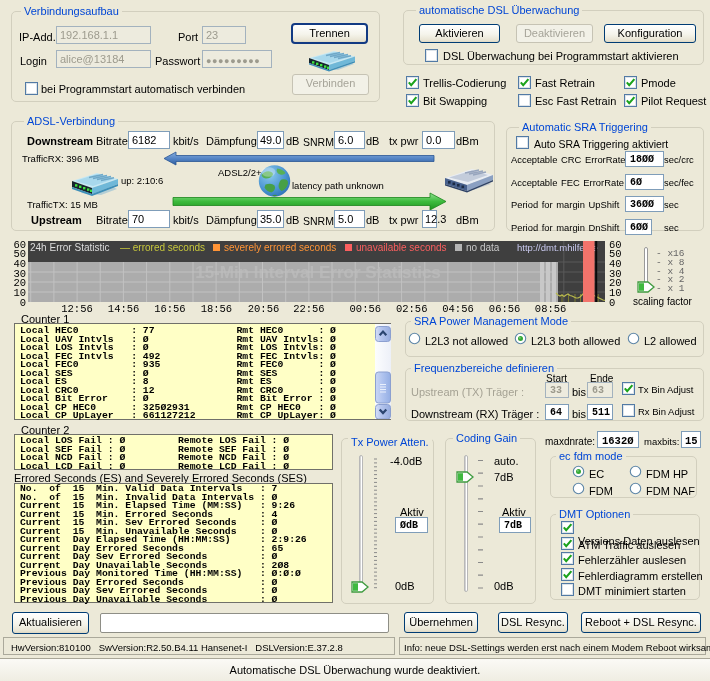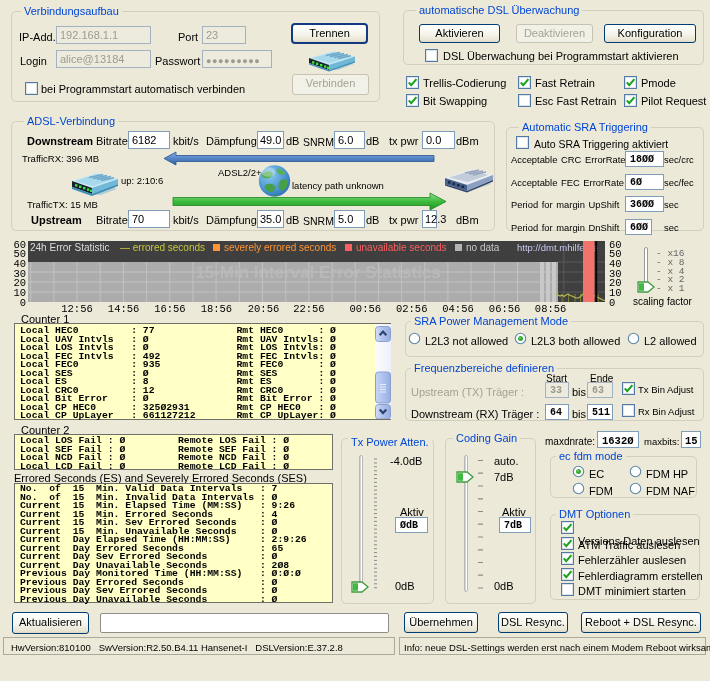--- a/index.html
+++ b/index.html
@@ -462,12 +462,13 @@
       <rect x="1.5" y="1.5" width="10" height="10" fill="none" stroke="#DDE4E9" stroke-width="1"></rect>
     </svg>
 <div class="lb" style="left:578px;top:585px;">DMT minimiert starten</div>
 <div class="btn" style="left:12px;top:612px;width:77px;height:22px;line-height:19px;">Aktualisieren</div>
 <div style="position:absolute;left:100px;top:613px;width:289px;height:20px;background:#fff;border:1px solid #8E8E86;border-radius:2px"></div>
 <div class="btn" style="left:404px;top:612px;width:74px;height:21px;line-height:18px;">Übernehmen</div>
 <div class="btn" style="left:498px;top:612px;width:70px;height:21px;line-height:18px;">DSL Resync.</div>
 <div class="btn" style="left:581px;top:612px;width:120px;height:21px;line-height:18px;">Reboot + DSL Resync.</div>
 <div class="st" style="left:3px;top:637px;width:392px;height:18px;padding:4px 0 0 7px">HwVersion:810100&nbsp;&nbsp;&nbsp;SwVersion:R2.50.B4.11 Hansenet-I&nbsp;&nbsp;&nbsp;DSLVersion:E.37.2.8</div>
 <div class="st" style="left:399px;top:637px;width:307px;height:18px;padding:4px 0 0 4px">Info: neue DSL-Settings werden erst nach einem Modem Reboot wirksam</div>
+<div style="position:absolute;left:0px;top:658px;width:710px;height:23px;background:linear-gradient(#FBFAF6,#EFEDE2);border-top:1px solid #A9A697;font-size:11px;text-align:center;padding-top:5px">Automatische DSL Überwachung wurde deaktiviert.</div>
 </div>
 </body></html>

